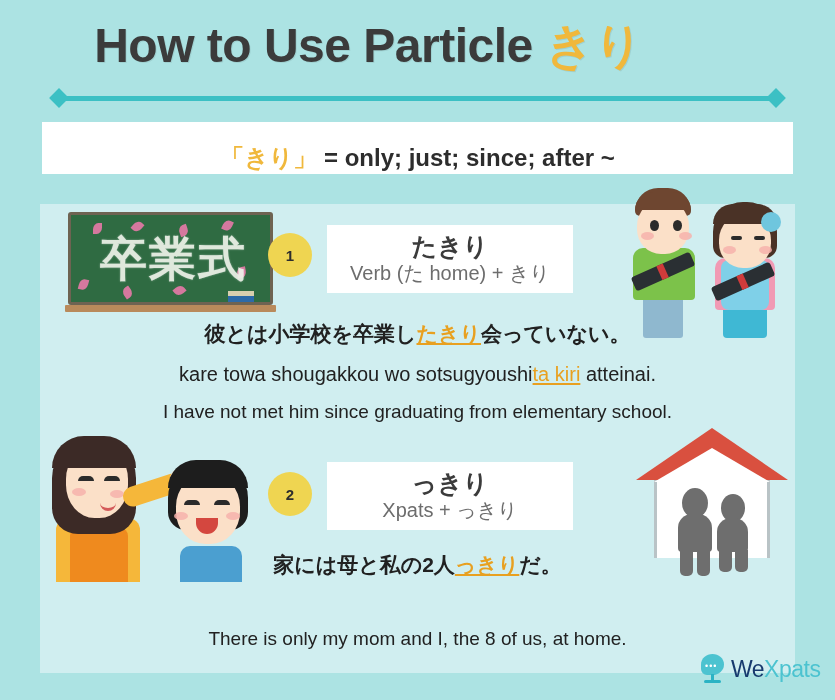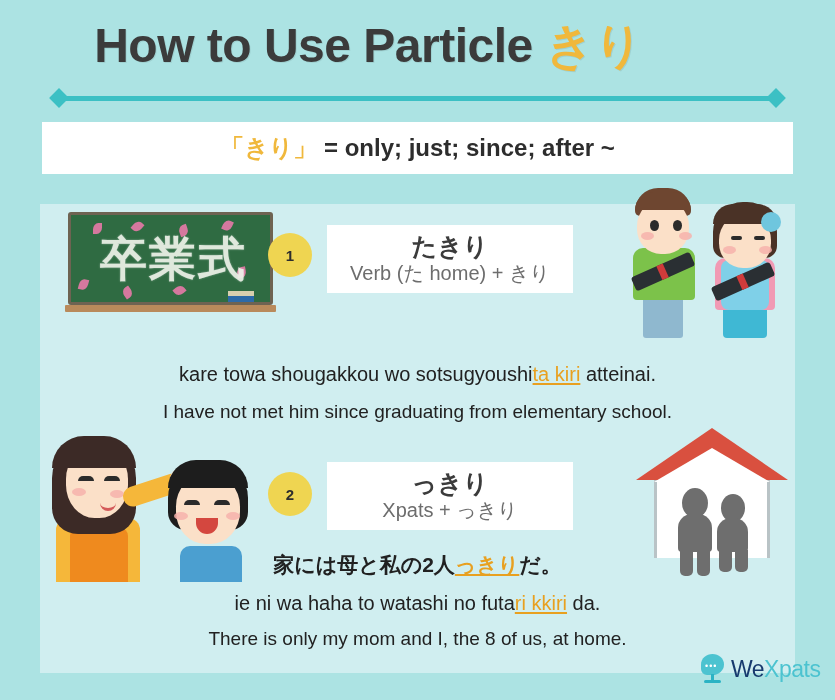--- a/index.html
+++ b/index.html
@@ -67,21 +67,21 @@
 
   
   .subtitle-banner {
     position: absolute;
     left: 42px;
     top: 122px;
     width: 751px;
     height: 52px;
     background: #ffffff;
     display: flex;
-    align-items: center;
+    align-items: flex-end;
     justify-content: center;
   }
   .subtitle-text {
     font-size: 24px;
     font-weight: bold;
     color: #2d2d2d;
     white-space: nowrap;
   }
   .subtitle-text .q {
     color: #f0b83c;
@@ -452,20 +452,23 @@
 
   <div class="badge" style="left:268px; top:233px;">
     <span>1</span>
   </div>
 
   <div class="form-card" style="left:327px; top:225px; width:246px; height:68px;">
     <div class="jp">たきり</div>
     <div class="pattern">Verb (た home) + きり</div>
   </div>
 
+  <div class="line jp-sentence" style="top:320px;">
+    <span>彼とは小学校を卒業し</span><span class="hl">たきり</span><span>会っていない。</span>
+  </div>
   <div class="line english" style="top:401px;">I have not met him since graduating from elementary school.</div>
   <div class="line romaji" style="top:363px;">
     <span>kare towa shougakkou wo sotsugyoushi</span><span class="hl">ta kiri</span><span> atteinai.</span>
   </div>
 
   <div class="illus family">
 
     <div style="position:absolute; left:0; top:0; width:120px; height:150px;">
       <div style="position:absolute; left:6px; top:86px; width:84px; height:64px; background:#f5b73a; border-radius:12px 12px 0 0;"></div>
       <div style="position:absolute; left:20px; top:96px; width:58px; height:54px; background:#ef8a1e; border-radius:8px 8px 0 0;"></div>
@@ -518,23 +521,20 @@
   </div>
 
   <div class="form-card" style="left:327px; top:462px; width:246px; height:68px;">
     <div class="jp">っきり</div>
     <div class="pattern">Xpats + っきり</div>
   </div>
 
   <div class="line jp-sentence" style="top:551px;">
     <span>家には母と私の2人</span><span class="hl">っきり</span><span>だ。</span>
   </div>
-  <div class="line romaji" style="top:592px;">
-    <span>ie ni wa haha to watashi no futa</span><span class="hl">ri kkiri</span><span> da.</span>
-  </div>
   <div class="line english" style="top:628px;">There is only my mom and I, the 8 of us, at home.</div>
 
   <div class="logo">
     <div class="globe">
       <div class="ball"></div>
       <div class="dots">•••</div>
       <div class="stand"></div>
       <div class="base"></div>
     </div>
     <div class="wordmark">

